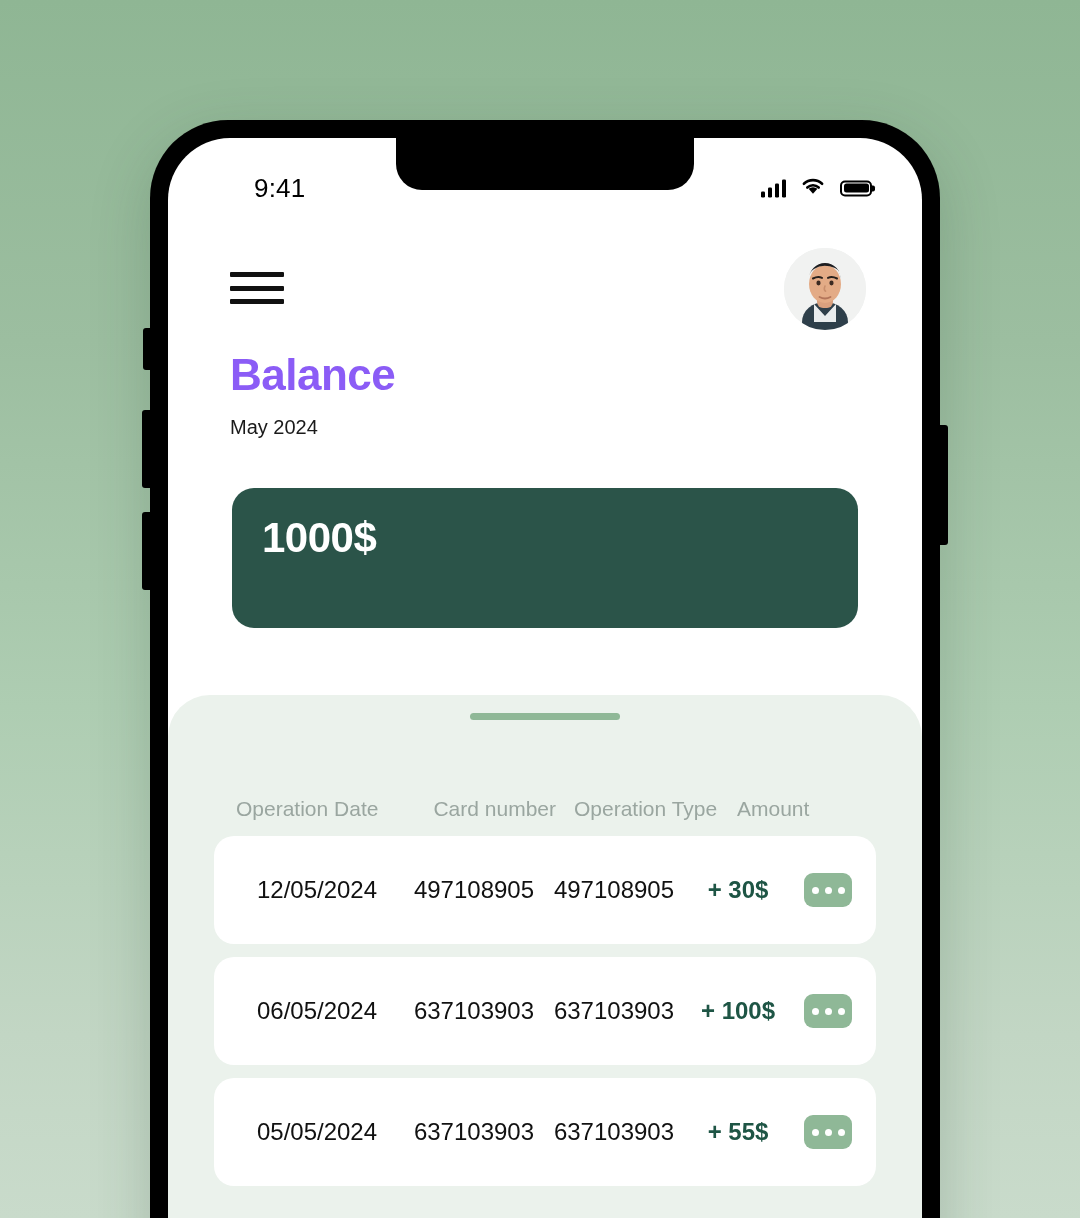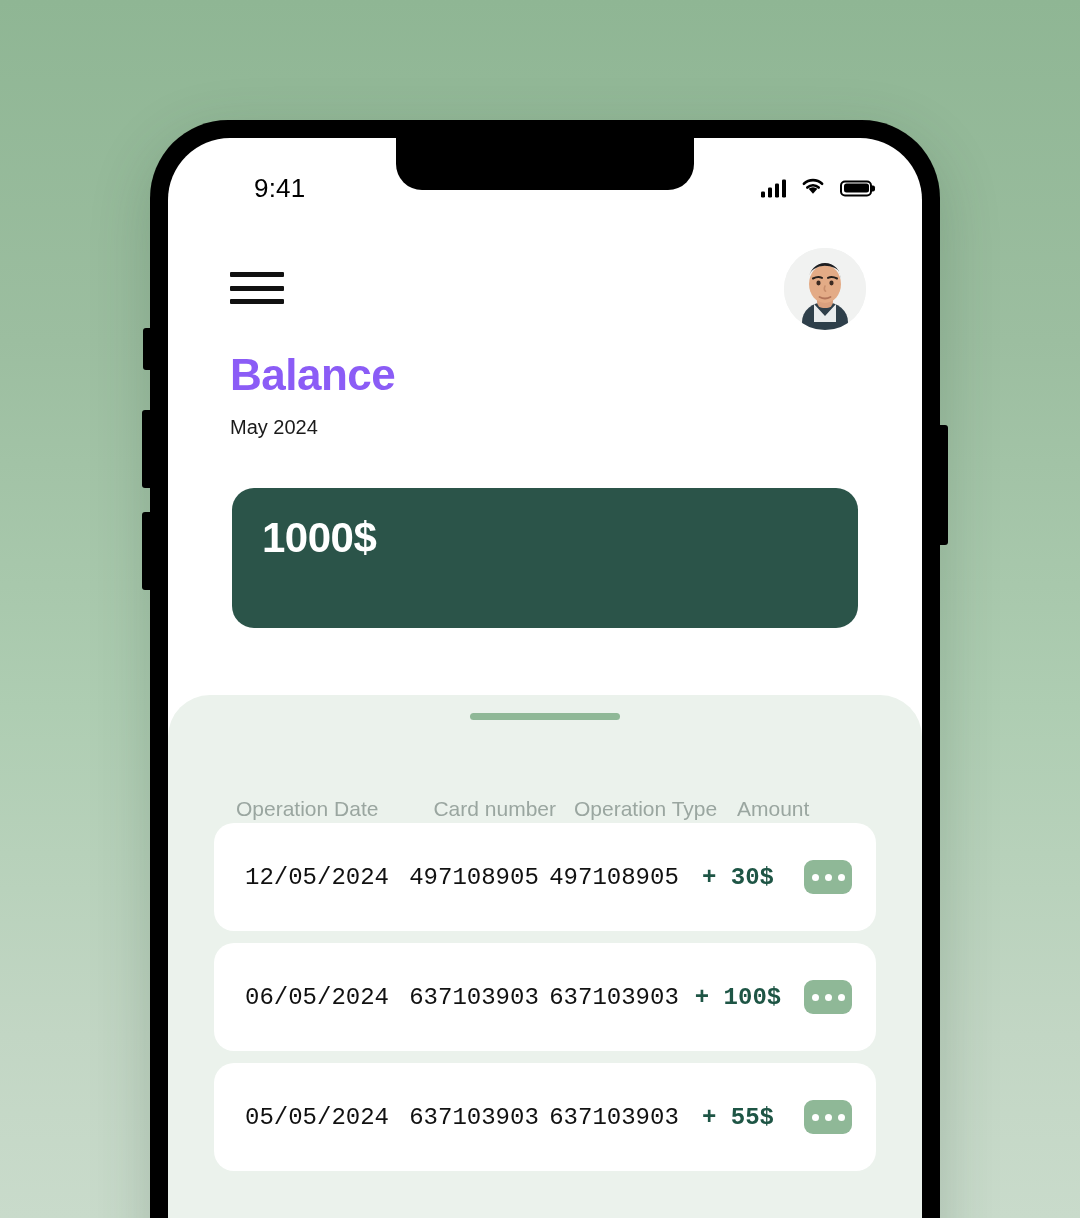--- a/index.html
+++ b/index.html
@@ -291,31 +291,30 @@
   .th-type   { width: 145px; text-align: left; padding-left: 18px; }
   .th-amount { width: 120px; text-align: left; padding-left: 18px; }
 
   .rows {
     position: absolute;
     top: 128px;
     left: 0;
     width: 100%;
   }
   .txn-row {
-    margin: 0 46px 12px 46px;
+    margin: 13px 46px 12px 46px;
     height: 108px;
     background: #ffffff;
     border-radius: 20px;
     display: flex;
     align-items: center;
     padding: 0 0 0 16px;
     box-sizing: border-box;
     font-size: 24px;
     color: #111111;
-    font-family: Liberation Mono, monospace;
   }
   .cell { white-space: nowrap; }
   .c-date   { width: 174px; text-align: center; }
   .c-card   { width: 140px; text-align: center; }
   .c-type   { width: 140px; text-align: center; }
   .c-amount {
     width: 108px;
     text-align: center;
     font-weight: 700;
     color: #1e5545;

